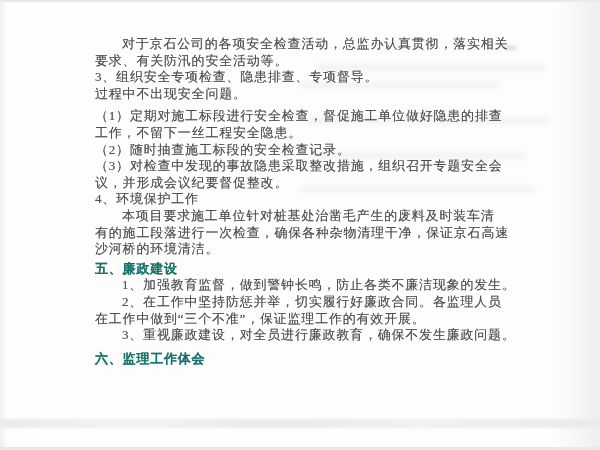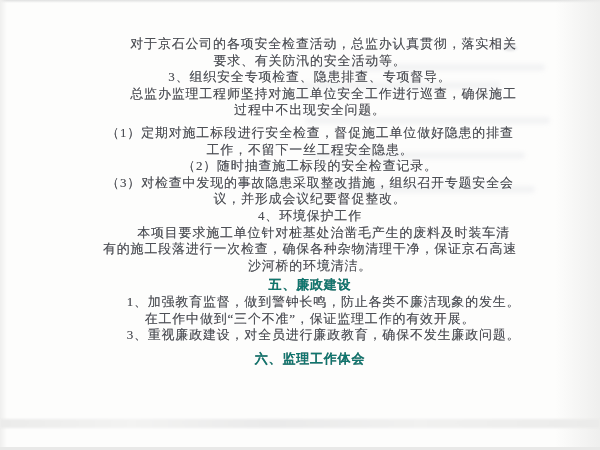--- a/index.html
+++ b/index.html
@@ -25,21 +25,20 @@
     width: 430px;
     font-size: 13px;
     letter-spacing: 0.8px;
     color: #4d4f55;
     text-shadow: 0 0 0.5px rgba(77, 79, 85, 0.55);
   }
   .line {
     height: 16.6px;
     line-height: 16.6px;
     white-space: nowrap;
-    text-align: center;
   }
   .indent { padding-left: 27px; }
   .bold {
     font-weight: 700;
     color: #0f766e;
     text-shadow: 0 0 0.6px rgba(58, 60, 65, 0.6);
   }
   .gap-sm { margin-top: 3px; }
   .gap-md { margin-top: 7px; }
   .gap-lg { margin-top: 6px; }
@@ -102,31 +101,31 @@
   <div class="artifact ghost g1"></div>
   <div class="artifact ghost g2"></div>
   <div class="artifact ghost g3"></div>
   <div class="artifact ghost g4"></div>
   <div class="artifact ghost g5"></div>
 
   <div class="text-block">
     <div class="line indent">对于京石公司的各项安全检查活动，总监办认真贯彻，落实相关</div>
     <div class="line">要求、有关防汛的安全活动等。</div>
     <div class="line">3、组织安全专项检查、隐患排查、专项督导。</div>
-    <div class="line indent">总监办监理工程师坚持对施工单位安全工作进行巡查，确保施工</div>
     <div class="line">过程中不出现安全问题。</div>
     <div class="line gap-lg">（1）定期对施工标段进行安全检查，督促施工单位做好隐患的排查</div>
     <div class="line">工作，不留下一丝工程安全隐患。</div>
     <div class="line">（2）随时抽查施工标段的安全检查记录。</div>
     <div class="line">（3）对检查中发现的事故隐患采取整改措施，组织召开专题安全会</div>
     <div class="line">议，并形成会议纪要督促整改。</div>
     <div class="line">4、环境保护工作</div>
     <div class="line indent">本项目要求施工单位针对桩基处治凿毛产生的废料及时装车清</div>
     <div class="line">有的施工段落进行一次检查，确保各种杂物清理干净，保证京石高速</div>
     <div class="line">沙河桥的环境清洁。</div>
     <div class="line bold gap-sm">五、廉政建设</div>
     <div class="line indent">1、加强教育监督，做到警钟长鸣，防止各类不廉洁现象的发生。</div>
+    <div class="line indent">2、在工作中坚持防惩并举，切实履行好廉政合同。各监理人员</div>
     <div class="line">在工作中做到“三个不准”，保证监理工作的有效开展。</div>
     <div class="line indent">3、重视廉政建设，对全员进行廉政教育，确保不发生廉政问题。</div>
     <div class="line bold gap-md">六、监理工作体会</div>
   </div>
 
 </div>
 
 </body></html>

